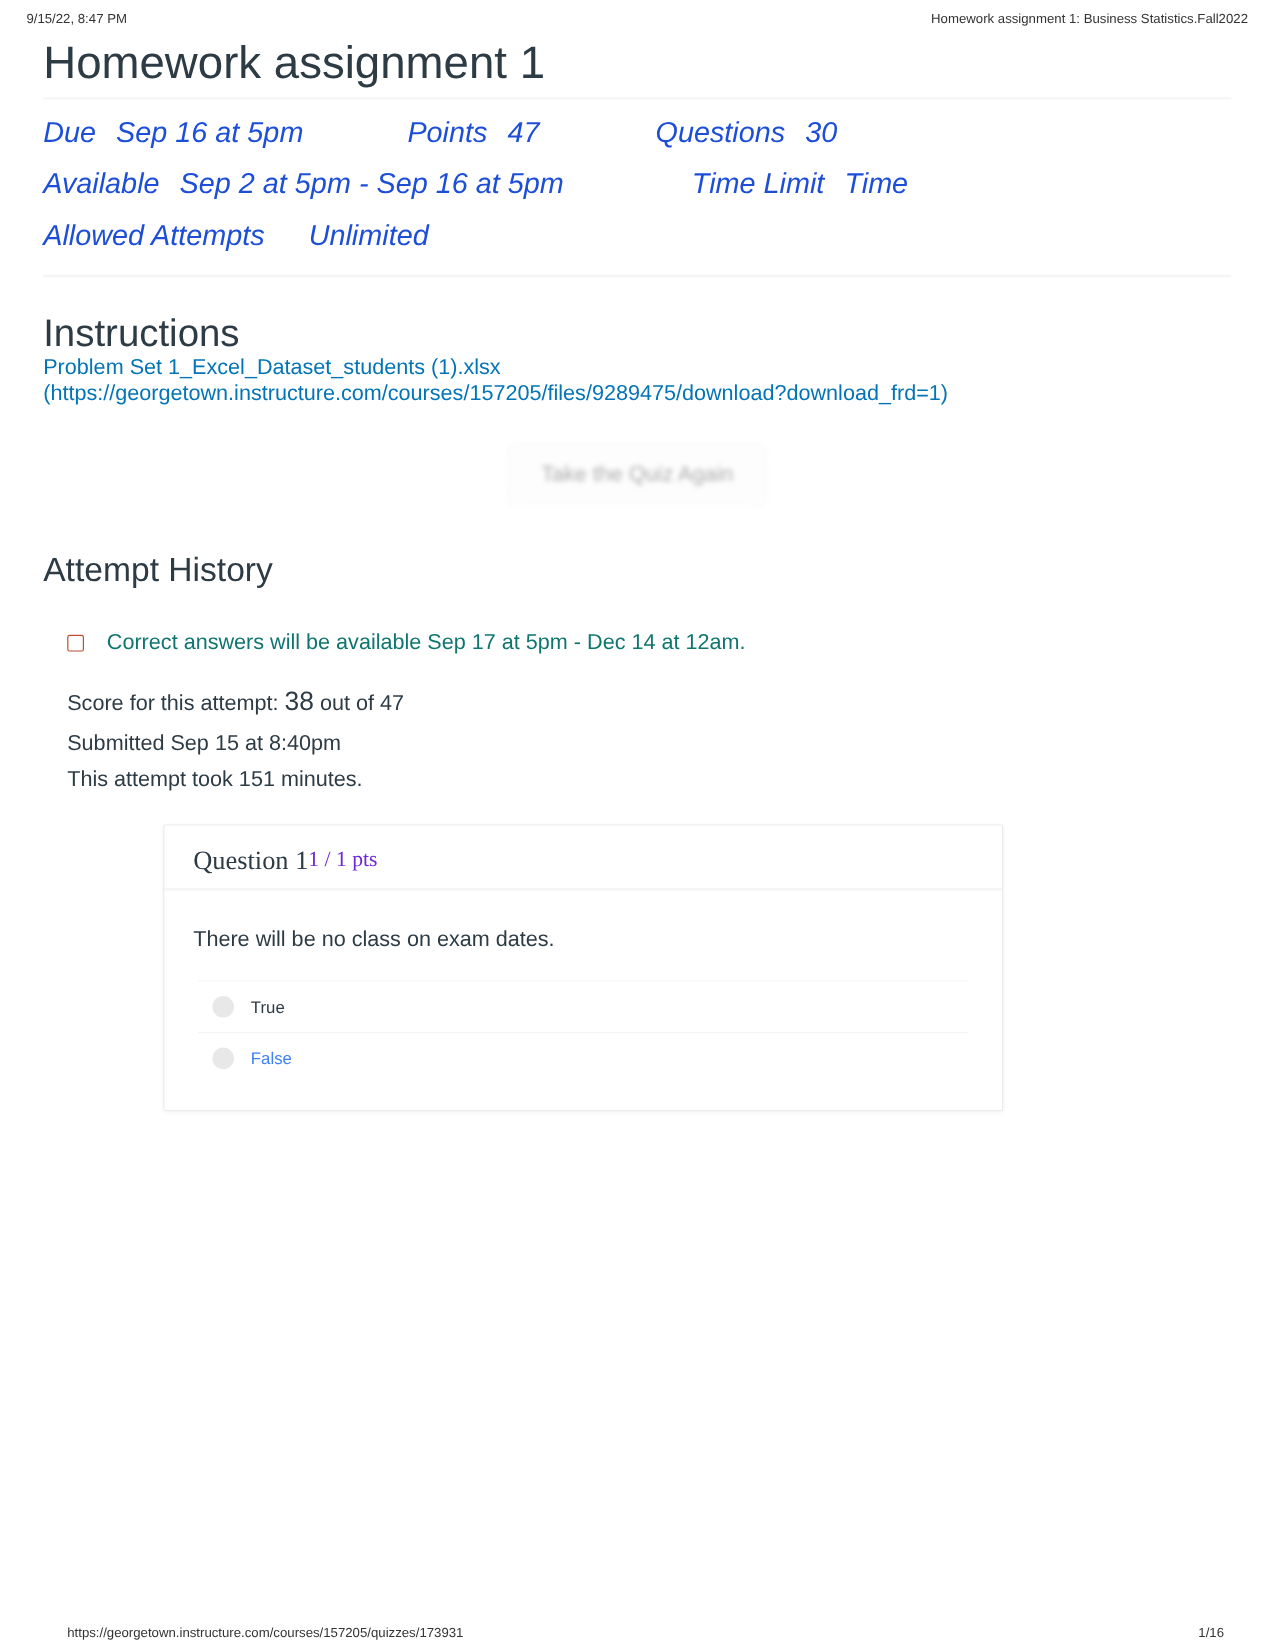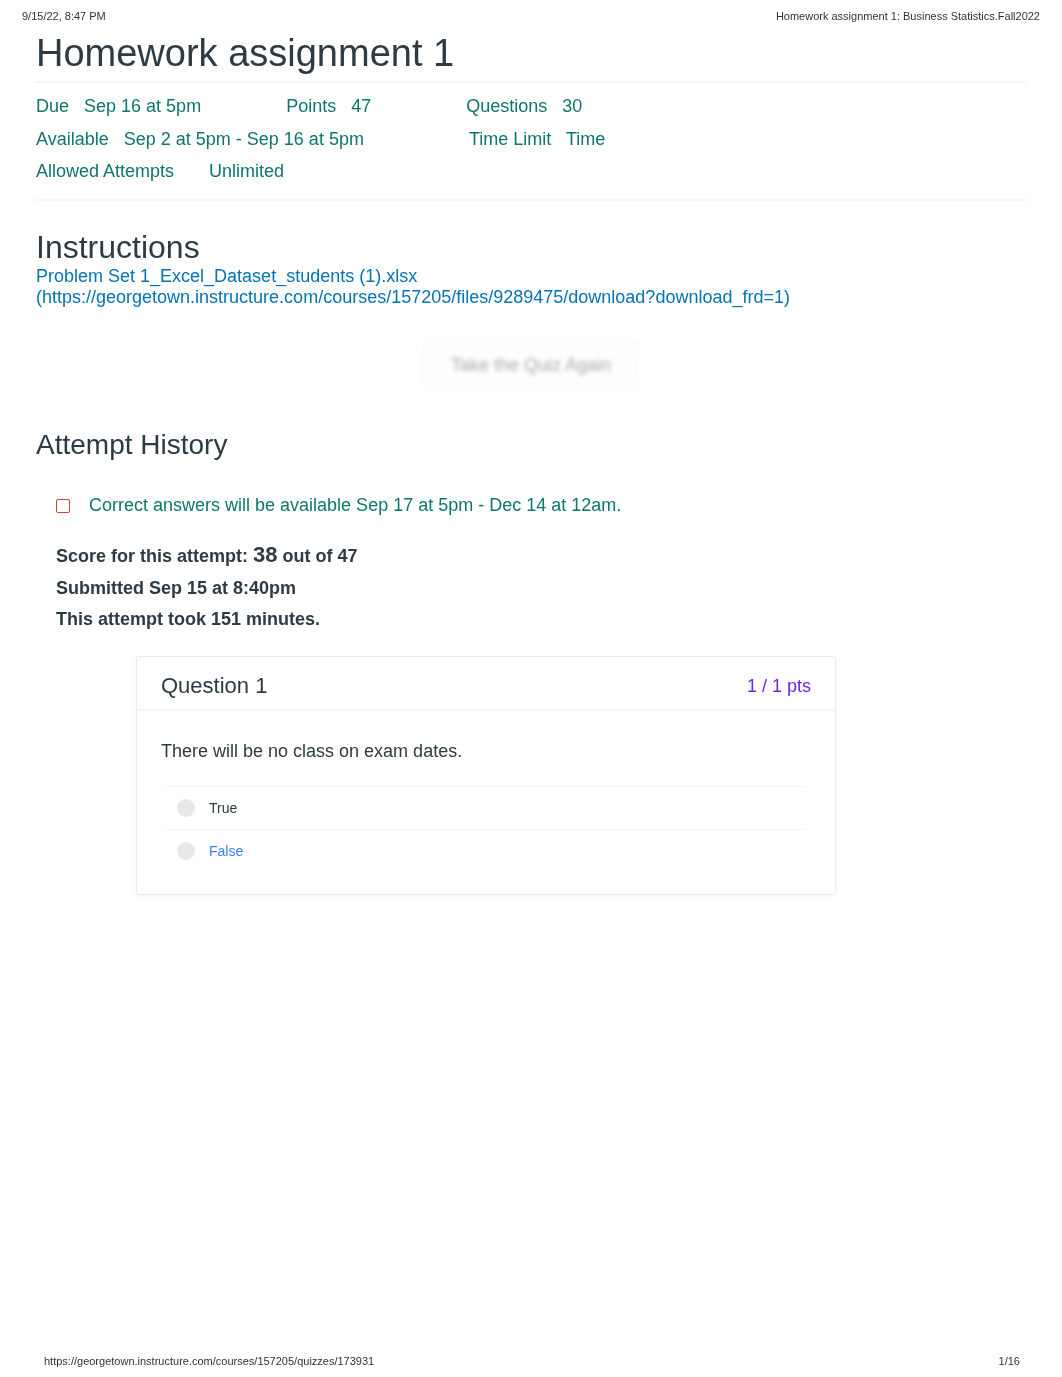--- a/index.html
+++ b/index.html
@@ -34,23 +34,24 @@
     h1.title {
       font-size: 38px;
       font-weight: 400;
       color: #2d3b45;
       margin-bottom: 6px;
     }
     .meta-block {
       border-top: 2px solid rgba(0,0,0,0.04);
       border-bottom: 2px solid rgba(0,0,0,0.04);
       padding: 8px 0 10px 0;
-      font-size: 18px;
-      color: #0f766e;
+      font-size: 24px;
+      color: #1d4ed8;
       line-height: 1.7;
+      font-style: italic;
     }
     .meta-line {
       margin-bottom: 2px;
     }
     .meta-label {
       margin-right: 10px;
     }
     .meta-value {
       margin-right: 40px;
     }
@@ -138,38 +139,37 @@
       border: 1px solid #bf4e30;
       border-radius: 2px;
       margin-right: 14px;
       vertical-align: -2px;
       position: relative;
     }
     .score-block {
       font-size: 18px;
       padding-left: 20px;
       line-height: 1.7;
-      font-weight: bold;
     }
     .score-val {
       font-size: 22px;
     }
     .question-card {
       margin: 22px 0 30px 100px;
       width: 700px;
       border: 1px solid rgba(0,0,0,0.08);
       border-radius: 2px;
       box-shadow: 0 1px 4px rgba(0,0,0,0.04);
     }
     .q-header {
       display: flex;
-      justify-content: space-between;
       align-items: center;
       padding: 16px 24px 10px 24px;
       border-bottom: 2px solid rgba(0,0,0,0.04);
+      font-family: Liberation Serif, serif;
     }
     .q-title {
       font-size: 22px;
       font-weight: 400;
       color: #2d3b45;
     }
     .q-points {
       font-size: 18px;
       color: #6d28d9;
     }
@@ -194,21 +194,21 @@
       background: #e8e8e8;
       margin-right: 14px;
       flex-shrink: 0;
     }
     .answer-false {
       color: #3b82f6;
     }
     .print-footer {
       position: absolute;
       bottom: 10px;
-      left: 44px;
+      left: 56px;
       right: 42px;
       display: flex;
       justify-content: space-between;
       font-size: 11px;
       color: #333;
     }
   </style>
 </head>
 <body>
 

